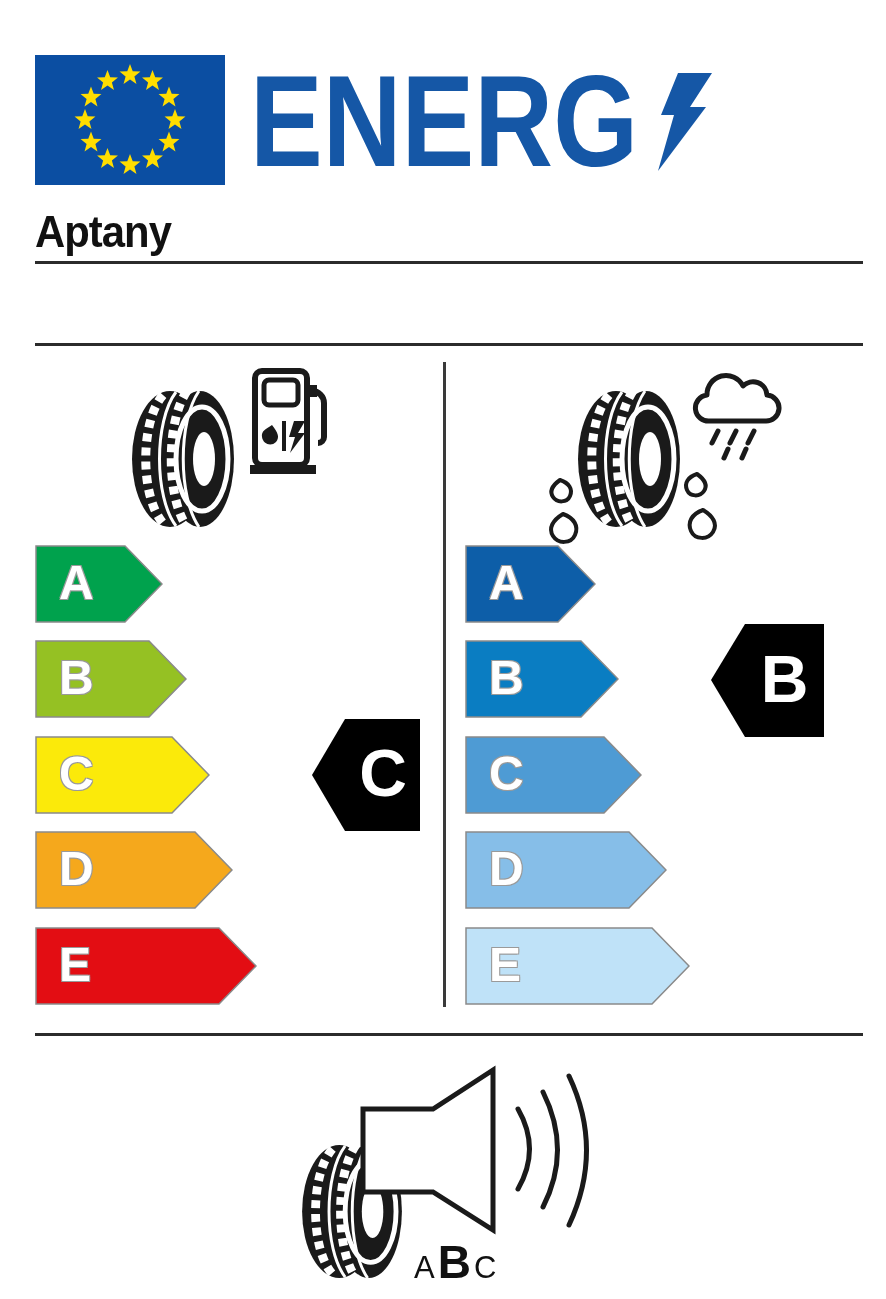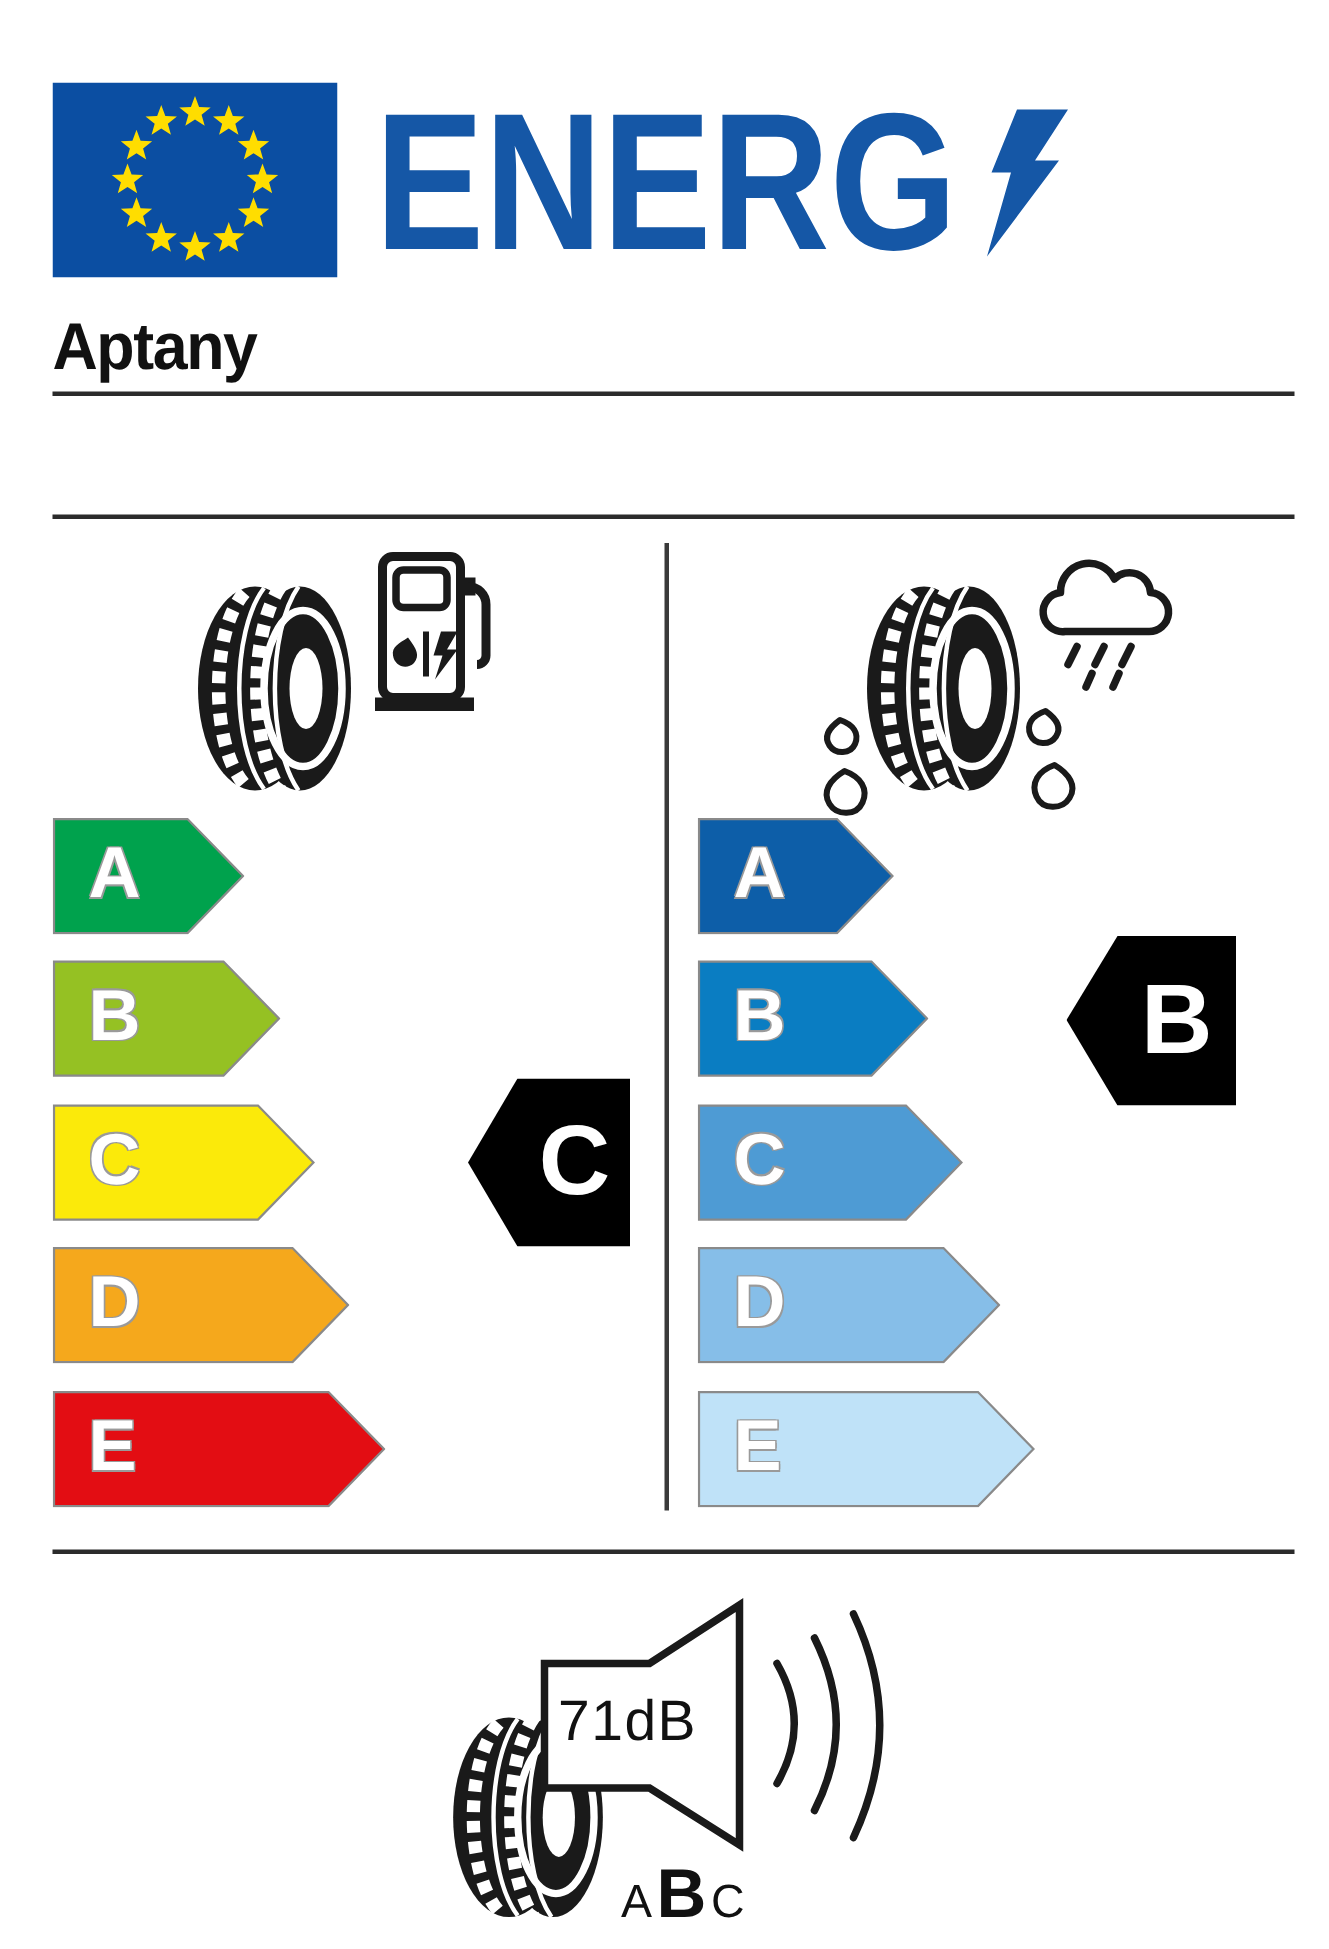--- a/index.html
+++ b/index.html
@@ -208,20 +208,19 @@
 
   <svg class="abs" style="left:300px;top:1126px" width="104" height="137">
       <use href="#tire"></use>
     </svg>
   <svg class="abs" style="left:355px;top:1045px" width="245" height="175" viewBox="0 0 245 175">
     <path d="M8,47 H78 L138,8 V168 L78,130 H8 Z" class="icon-stroke" stroke-width="5" stroke-linejoin="miter"></path>
     <path d="M163,47 Q186,87 163,127" fill="none" stroke="#1a1a1a" stroke-width="5" stroke-linecap="round"></path>
     <path d="M188,30 Q217,88 188,145" fill="none" stroke="#1a1a1a" stroke-width="5" stroke-linecap="round"></path>
     <path d="M214,14 Q249,88 214,163" fill="none" stroke="#1a1a1a" stroke-width="5" stroke-linecap="round"></path>
   </svg>
-  <div id="noise-db" class="abs">71dB</div>
   <div id="noise-class" class="abs">
     <span class="nc">A</span>
     <span class="nc nc-rated">B</span>
     <span class="nc">C</span>
   </div>
 
 </div>
 
 </body></html>

